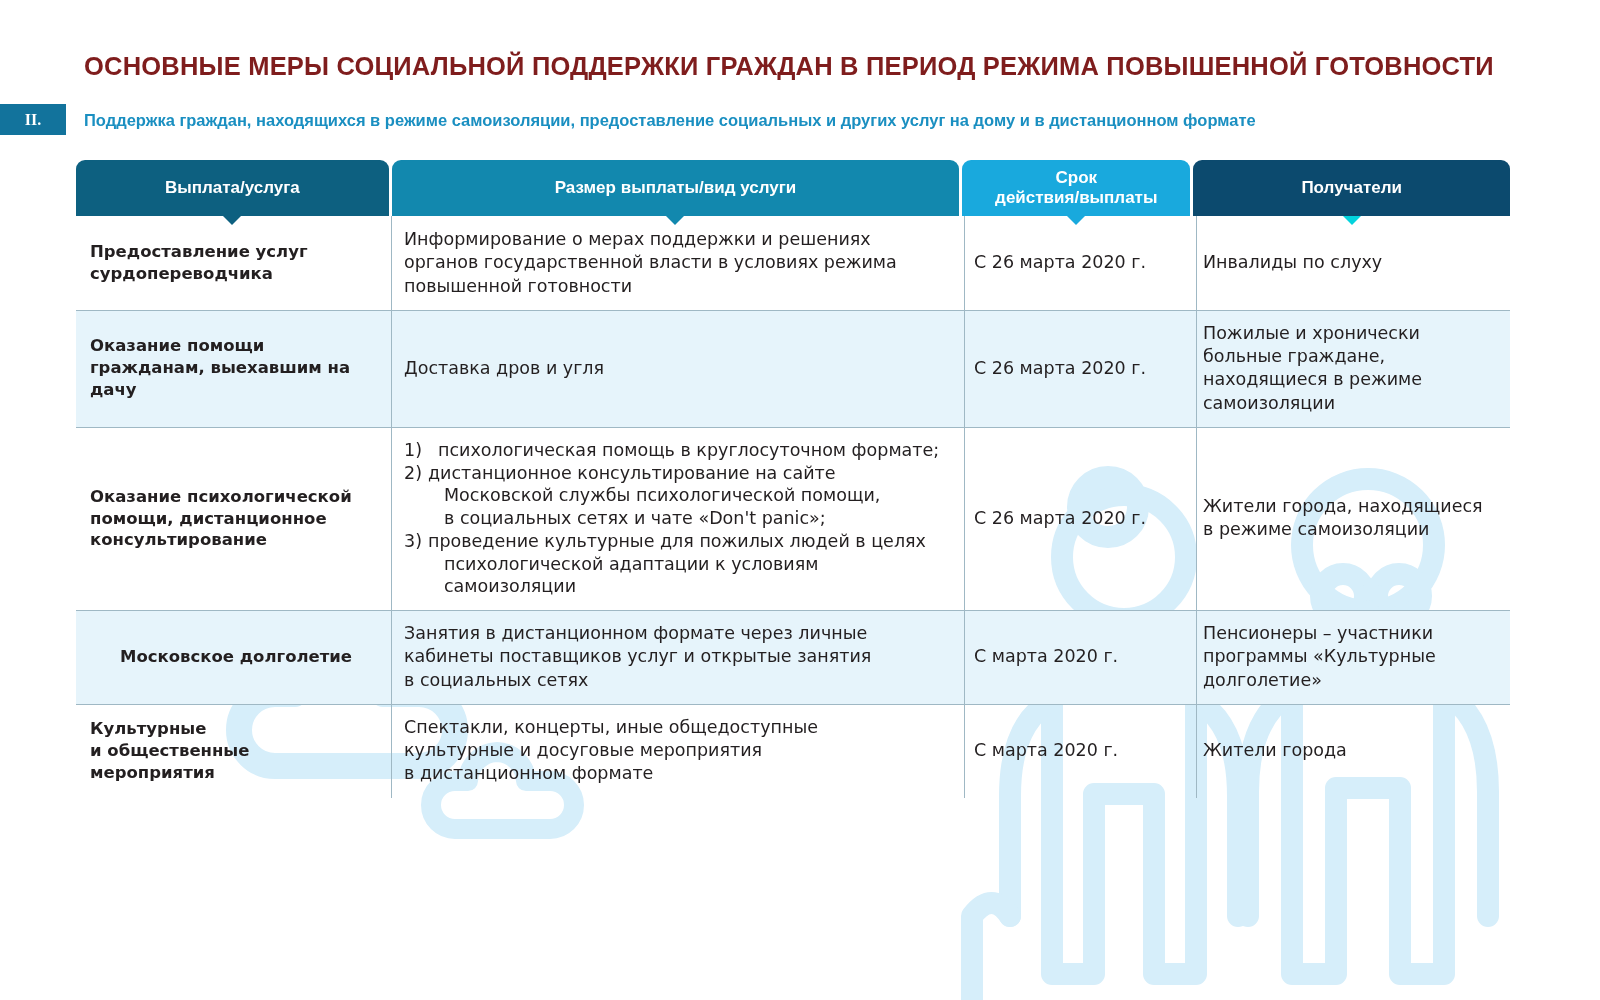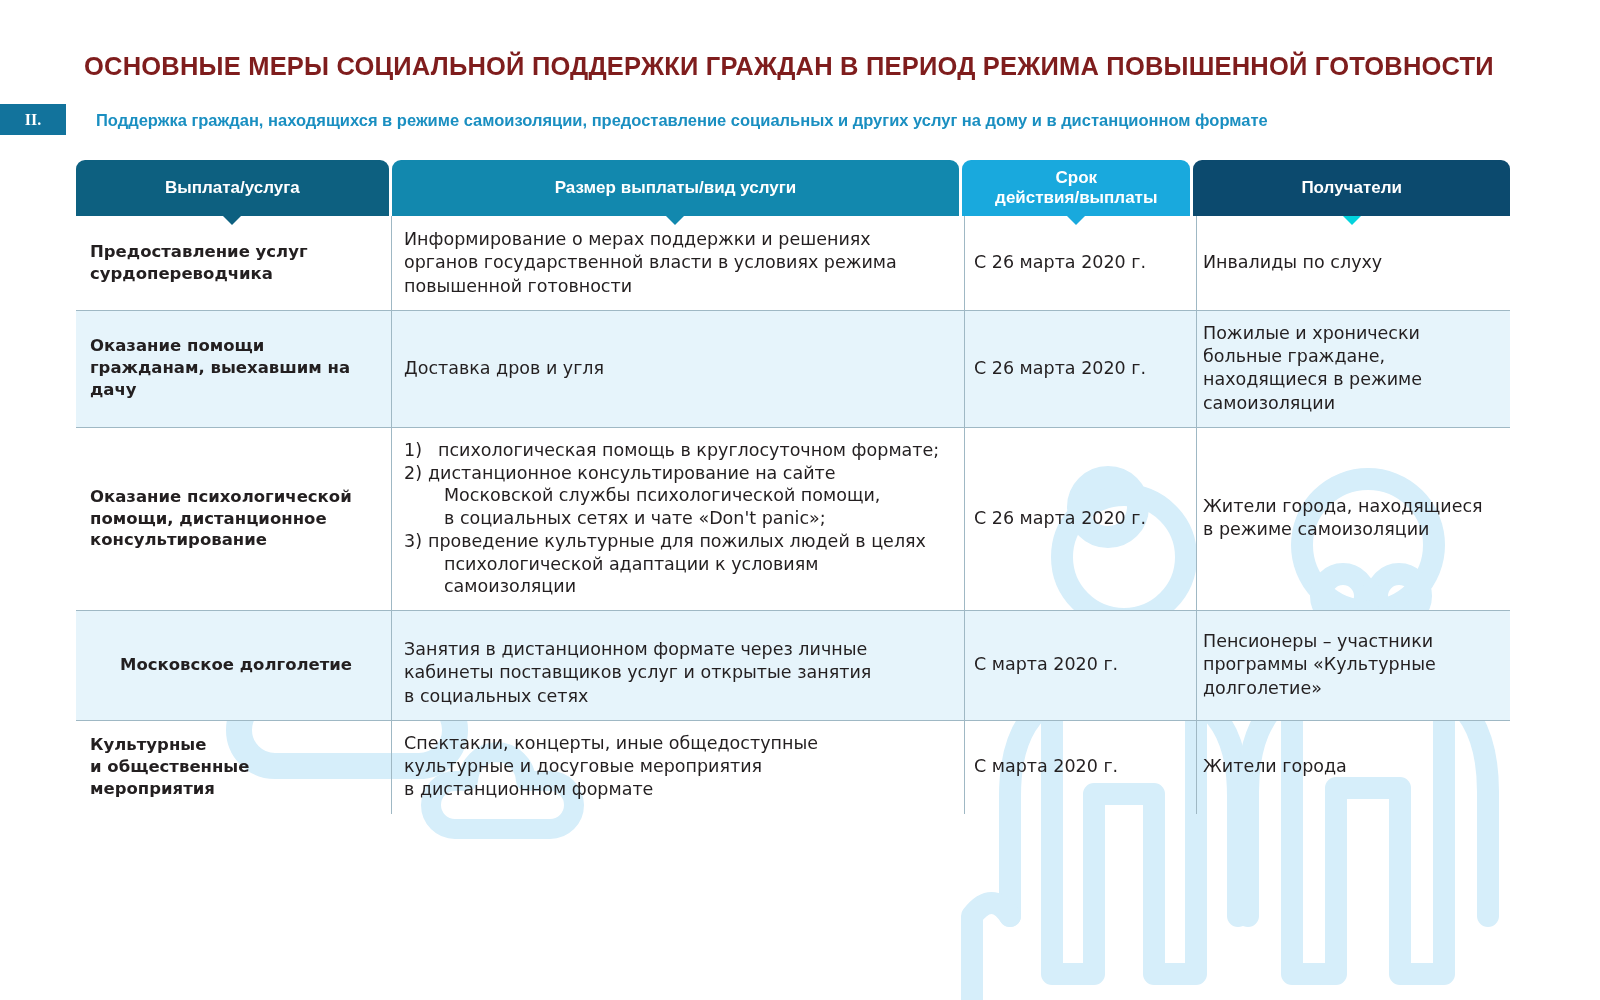--- a/index.html
+++ b/index.html
@@ -24,21 +24,21 @@
   .sec-badge {
     position:absolute; left:0px; top:104px;
     width:66px; height:31px;
     background:#12739c;
     color:#ffffff; font-weight:bold; font-size:16px;
     display:flex; align-items:center; justify-content:center;
     font-family:"Liberation Serif", serif;
     z-index:3;
   }
   .sec-subtitle {
-    position:absolute; left:96px; top:111px; width:1470px;
+    position:absolute; left:84px; top:111px; width:1470px;
     font-size:16.5px; font-weight:bold; color:#1a8fc1;
     white-space:nowrap; z-index:3;
   }
 
   
   .table-wrap { position:absolute; left:76px; top:160px; width:1434px; z-index:2; }
 
   .thead { position:relative; display:flex; height:56px; }
   .th {
     position:relative;
@@ -245,21 +245,21 @@
           </div>
           <span class="vline" style="left: 315px;"></span>
           <span class="vline" style="left: 888px;"></span>
           <span class="vline" style="left: 1120px;"></span>
           <span class="hline" style="top: 0px;"></span>
         </div>
         <div class="trow alt" style="min-height: 70px;">
           <div class="tcell c0" style="width: 314px; padding-left: 44px;">
             <span>Московское долголетие</span>
           </div>
-          <div class="tcell c1" style="width: 570px; margin-top: 16px;">
+          <div class="tcell c1" style="width: 570px;">
             <span class="multiline">
               <span>Занятия в дистанционном формате через личные</span>
               <span>кабинеты поставщиков услуг и открытые занятия</span>
               <span>в социальных сетях</span>
             </span>
           </div>
           <div class="tcell cdate" style="width: 229px;">
             <span>С марта 2020 г.</span>
           </div>
           <div class="tcell" style="width: 318px;">

